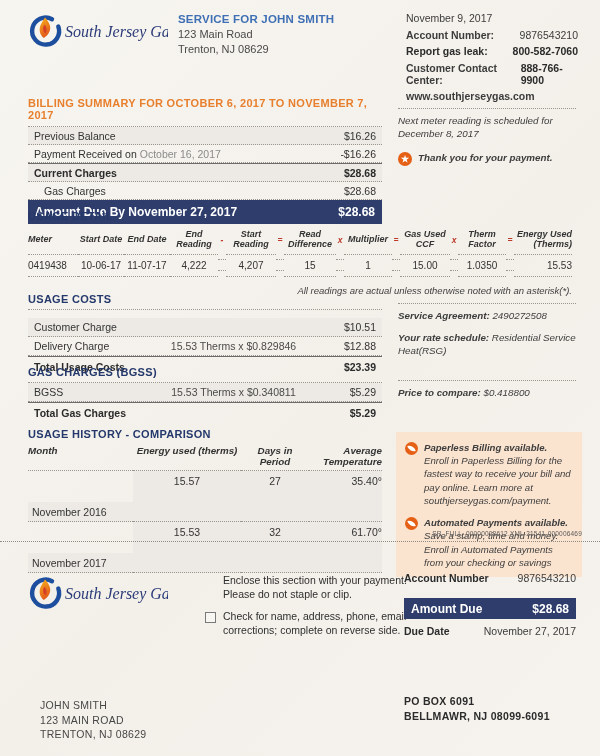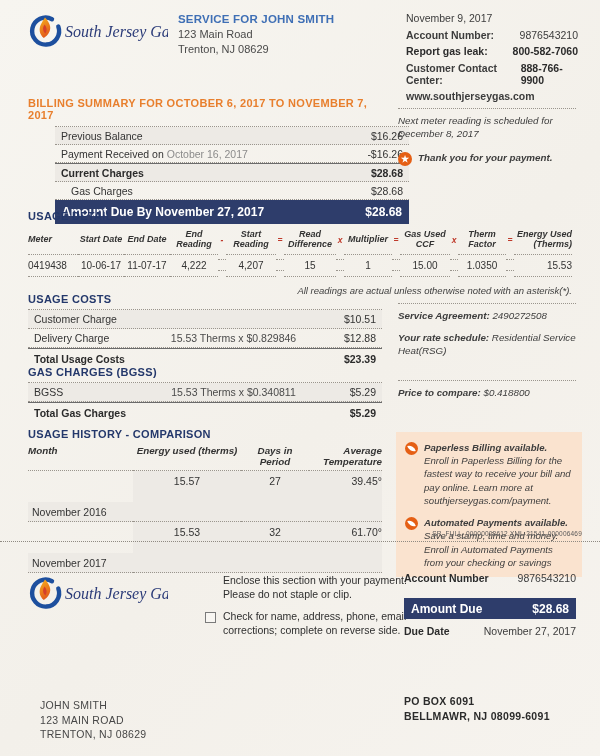--- a/index.html
+++ b/index.html
@@ -19,21 +19,21 @@
   .hdr-label { color:#3c3c3c; }
   .hdr-label.b, .hdr-val.b { font-weight:bold; color:#2b2b2b; }
   .hdr-label.sb { font-weight:bold; color:#3c3c3c; }
   .hdr-val { color:#3c3c3c; }
 
   
   .sec-title { font-weight:bold; font-size:11px; color:#24386b; letter-spacing:.3px; }
   .sec-title.orange { color:#e87f2d; }
 
   
-  .sum-table { width:354px; margin-top:5px; border-top:1px dotted #9a958d; font-size:10.5px;margin-left:27px; }
+  .sum-table { width:354px; margin-top:5px; border-top:1px dotted #9a958d; font-size:10.5px; }
   .sum-row { display:flex; justify-content:space-between; align-items:center;
              padding:2.5px 6px; border-bottom:1px dotted #9a958d; }
   .sum-row.gray { background:#edeae5; }
   .sum-row.topline { border-top:1px solid #6b6b6b; }
   .sum-label { color:#333; }
   .sum-label .date { color:#8b8b8b; margin-left:3px; }
   .sum-row.bold .sum-label, .sum-row.bold .sum-val { font-weight:bold; color:#2b2b2b; }
   .sum-row.indent .sum-label { padding-left:10px; }
   .sum-val { color:#333; }
   .navy-bar { display:flex; justify-content:space-between; align-items:flex-start;
@@ -232,21 +232,21 @@
       <div class="ud-d">1.0350</div>
       <div class="ud-d"></div>
       <div class="ud-d right">15.53</div>
     </div>
     <div class="ud-note">All readings are actual unless otherwise noted with an asterisk(*).</div>
   </div>
 
   <div class="abs" style="left:28px; top:293px; width:354px;">
     <div class="sec-title">USAGE COSTS</div>
     <div class="cost-table">
-      <div class="cost-row gray" style="background:#edeae5;">
+      <div class="cost-row gray" style="background:#edeae5;margin-top:8px;">
         <span class="lbl">Customer Charge</span>
         <span class="det"></span>
         <span class="val">$10.51</span>
       </div>
       <div class="cost-row">
         <span class="lbl">Delivery Charge</span>
         <span class="det">15.53 Therms x $0.829846</span>
         <span class="val">$12.88</span>
       </div>
     </div>
@@ -295,21 +295,21 @@
     <div class="sec-title">USAGE HISTORY - COMPARISON</div>
     <div class="uh-grid">
       <div class="uh-h uh-c1">Month</div>
       <div class="uh-h uh-c2">Energy used (therms)</div>
       <div class="uh-h uh-c3">Days in Period</div>
       <div class="uh-h uh-c4">Average Temperature</div>
 
       <div class="uh-d c1 uh-c1">November 2016</div>
       <div class="uh-d uh-c2">15.57</div>
       <div class="uh-d uh-c3">27</div>
-      <div class="uh-d uh-c4">39.45°</div>
+      <div class="uh-d uh-c4">35.40°</div>
 
       <div class="uh-d c1 uh-c1">November 2017</div>
       <div class="uh-d uh-c2">15.53</div>
       <div class="uh-d uh-c3">32</div>
       <div class="uh-d uh-c4">61.70°</div>
     </div>
   </div>
 
   <div class="abs promo" style="left:396px; top:432px;">
     <div class="promo-item">

